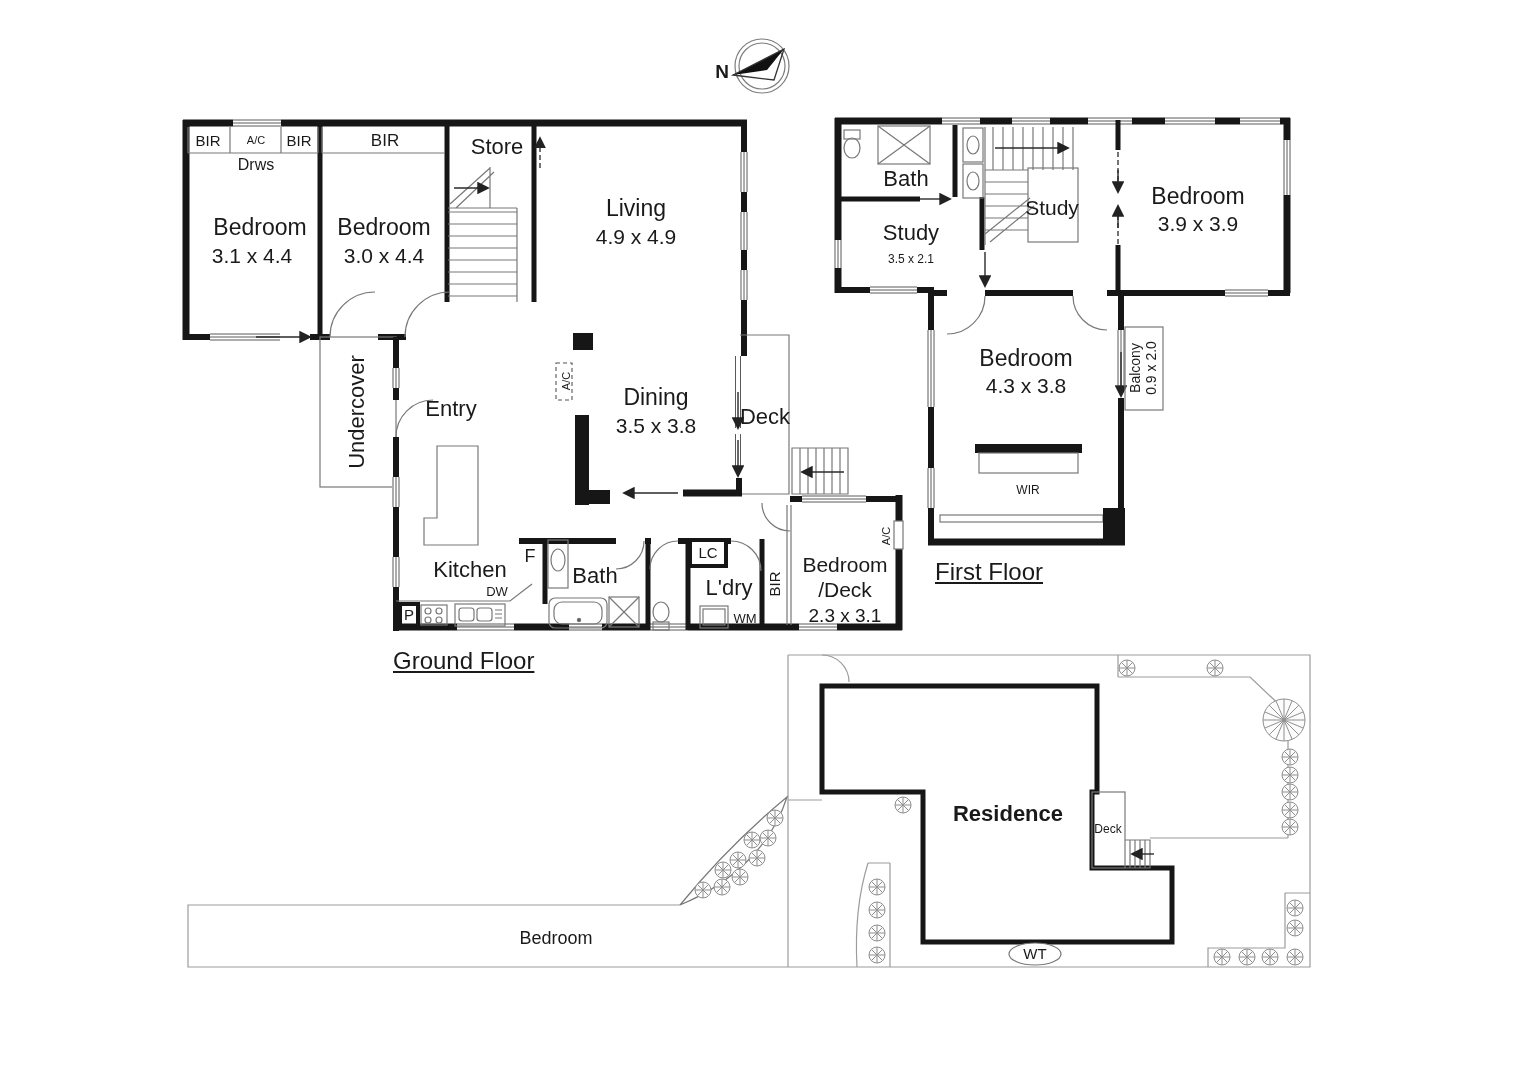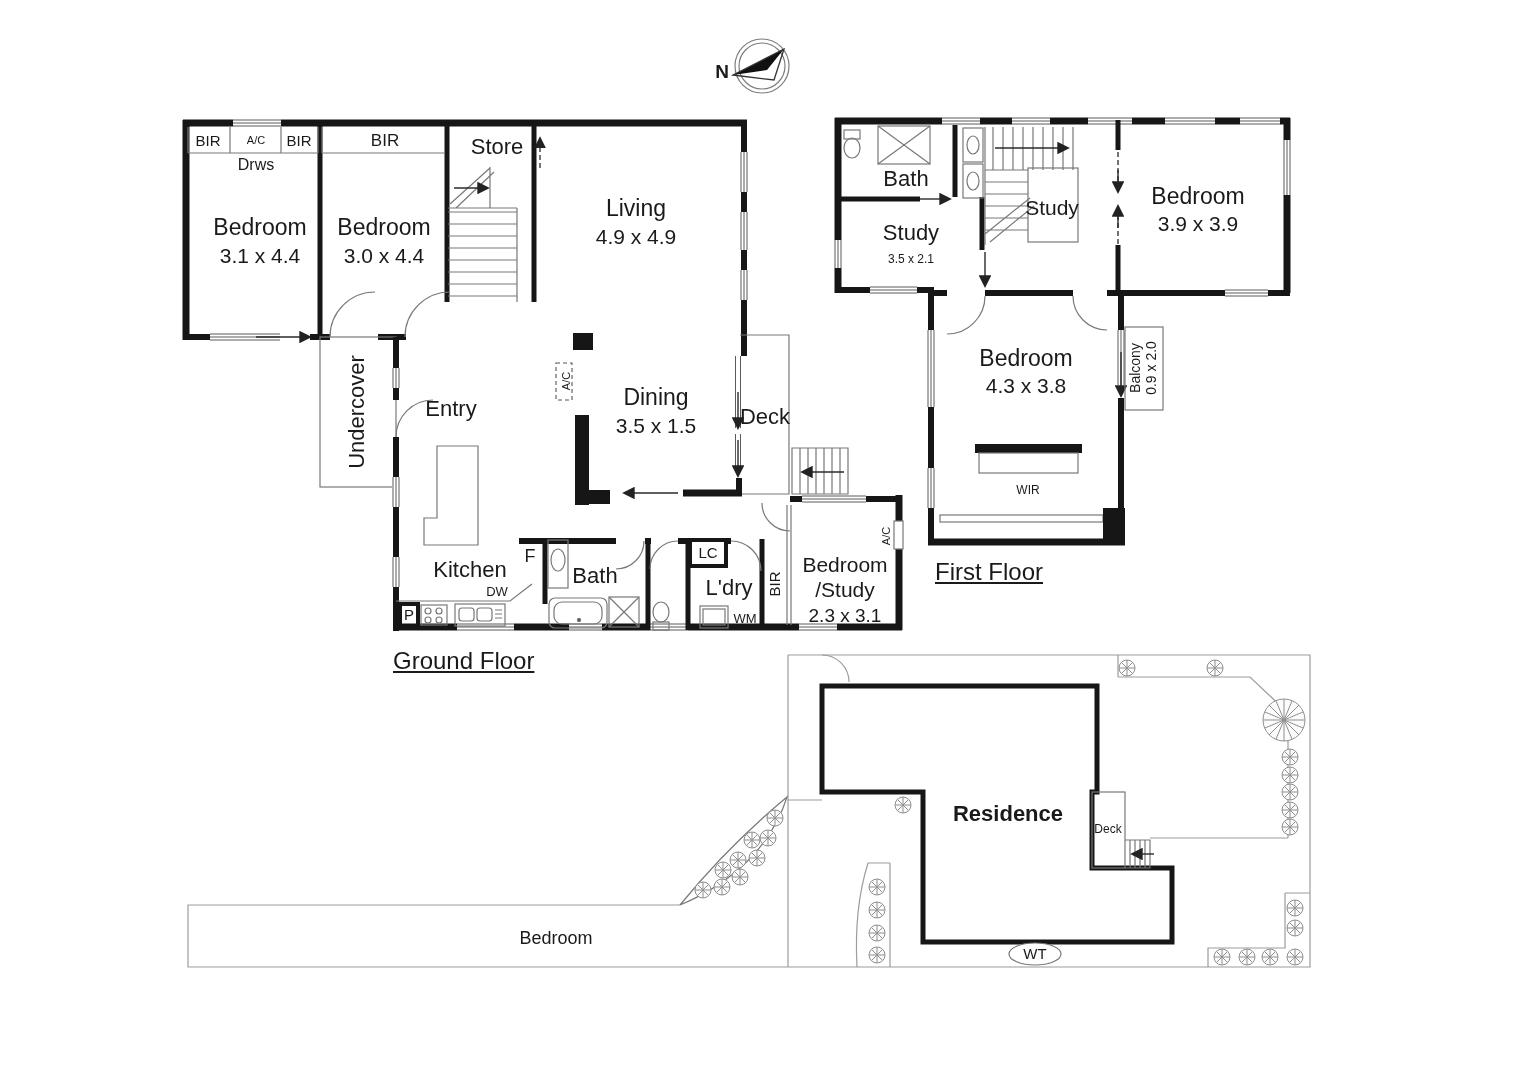--- a/index.html
+++ b/index.html
@@ -378,41 +378,41 @@
 
 <div class="L s19 b" style="left:722px;top:72px">N</div>
 
 <div class="L s15" style="left:208px;top:141px">BIR</div>
 <div class="L s11" style="left:256px;top:140px">A/C</div>
 <div class="L s16" style="left:256px;top:165px">Drws</div>
 <div class="L s15" style="left:299px;top:141px">BIR</div>
 <div class="L s17" style="left:385px;top:141px">BIR</div>
 <div class="L s22" style="left:497px;top:147px">Store</div>
 <div class="L s23" style="left:260px;top:228px">Bedroom</div>
-<div class="L s21" style="left:260px;top:256px">3.1 x 4.4</div>
+<div class="L s21" style="left:252px;top:256px">3.1 x 4.4</div>
 <div class="L s23" style="left:384px;top:228px">Bedroom</div>
 <div class="L s21" style="left:384px;top:256px">3.0 x 4.4</div>
 <div class="L s23" style="left:636px;top:209px">Living</div>
 <div class="L s21" style="left:636px;top:237px">4.9 x 4.9</div>
 <div class="L s23" style="left:656px;top:398px">Dining</div>
-<div class="L s21" style="left:656px;top:426px">3.5 x 1.5</div>
+<div class="L s21" style="left:656px;top:426px">3.5 x 3.8</div>
 <div class="L s22" style="left:765px;top:417px">Deck</div>
 <div class="L s22 rot" style="left:357px;top:412px">Undercover</div>
 <div class="L s22" style="left:451px;top:409px">Entry</div>
 <div class="L s22" style="left:470px;top:570px">Kitchen</div>
 <div class="L s13" style="left:497px;top:592px">DW</div>
 <div class="L s18" style="left:530px;top:556px">F</div>
 <div class="L s15" style="left:409px;top:615px">P</div>
 <div class="L s22" style="left:595px;top:576px">Bath</div>
 <div class="L s15" style="left:708px;top:553px">LC</div>
 <div class="L s22" style="left:729px;top:588px">L'dry</div>
 <div class="L s13" style="left:745px;top:619px">WM</div>
 <div class="L s15 rot" style="left:775px;top:584px">BIR</div>
 <div class="L s21" style="left:845px;top:565px">Bedroom</div>
-<div class="L s21" style="left:845px;top:590px">/Study</div>
+<div class="L s21" style="left:845px;top:590px">/Deck</div>
 <div class="L s19" style="left:845px;top:616px">2.3 x 3.1</div>
 <div class="L s11 rot" style="left:886px;top:536px">A/C</div>
 <div class="L s11" style="left:566px;top:381px;transform:translate(-50%,-50%) rotate(-90deg)">A/C</div>
 <div class="La s24" style="left:393px;top:661px">Ground Floor</div>
 
 <div class="L s22" style="left:906px;top:179px">Bath</div>
 <div class="L s22" style="left:911px;top:233px">Study</div>
 <div class="L s20" style="left:911px;top:260px">3.5 x 2.1</div>
 <div class="L s21" style="left:1052px;top:208px">Study</div>
 <div class="L s23" style="left:1198px;top:197px">Bedroom</div>

